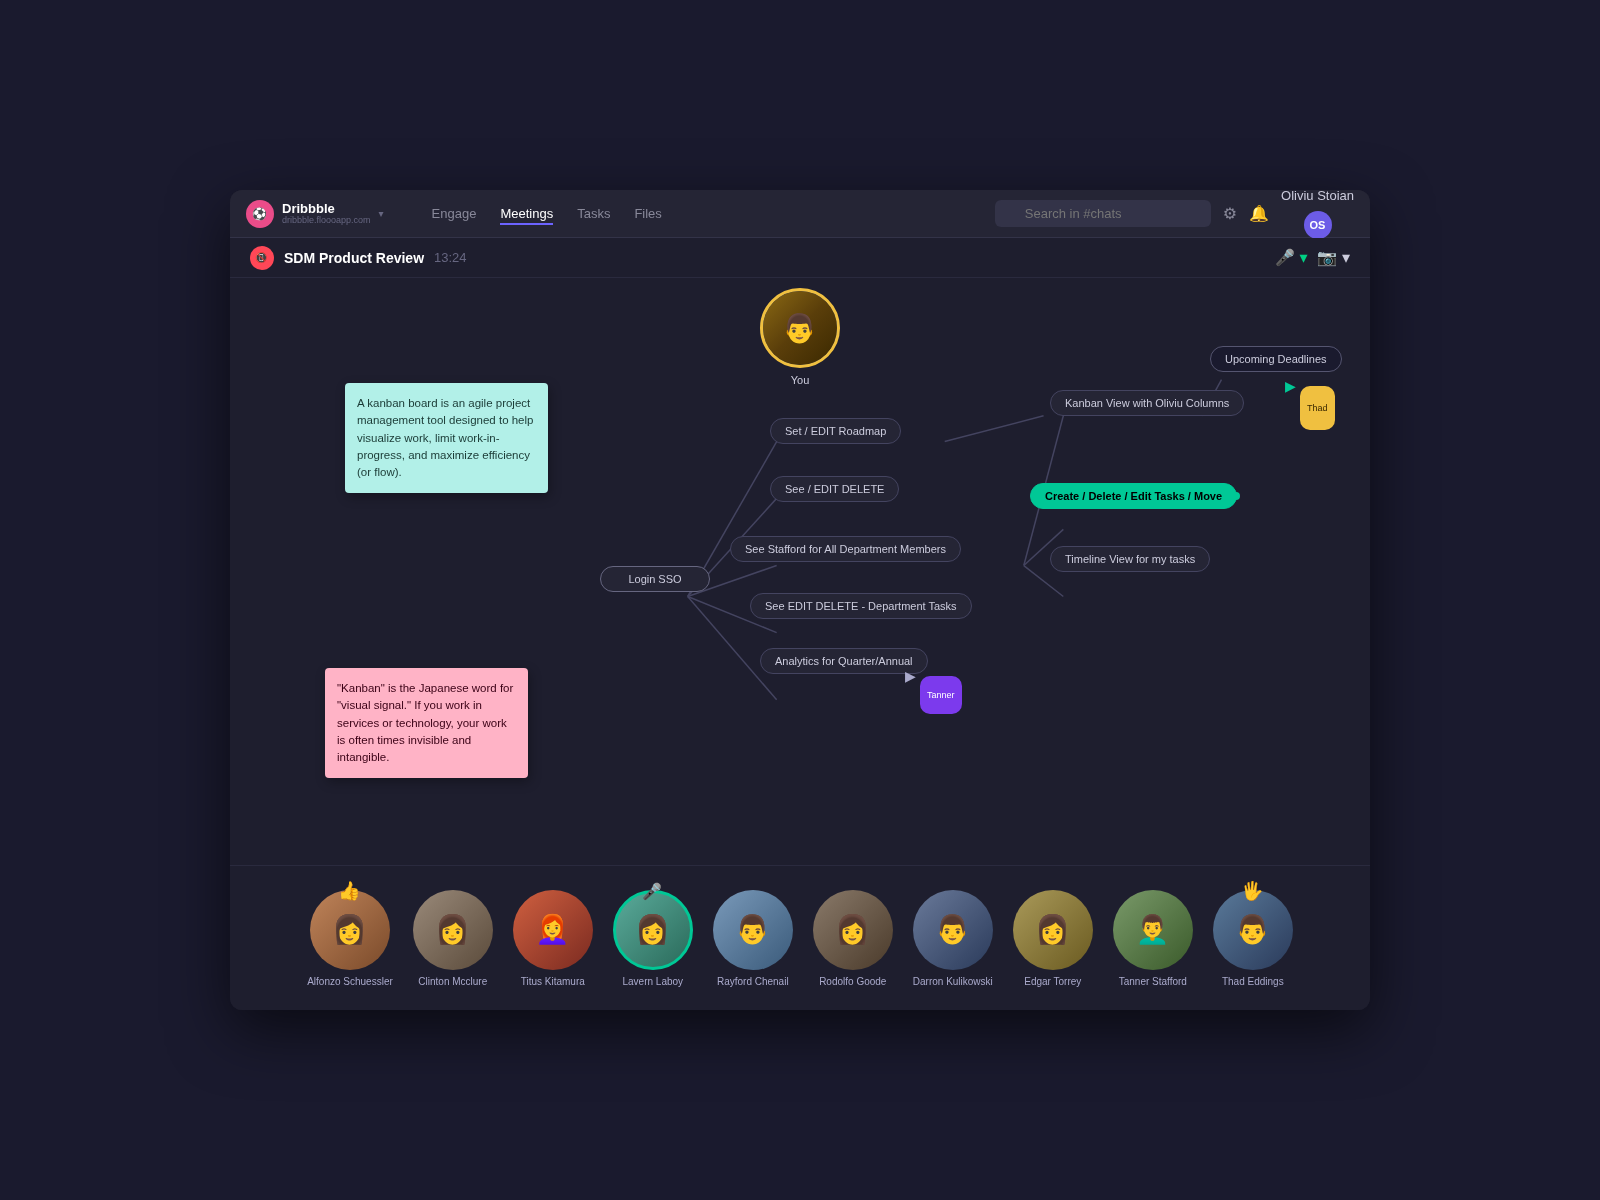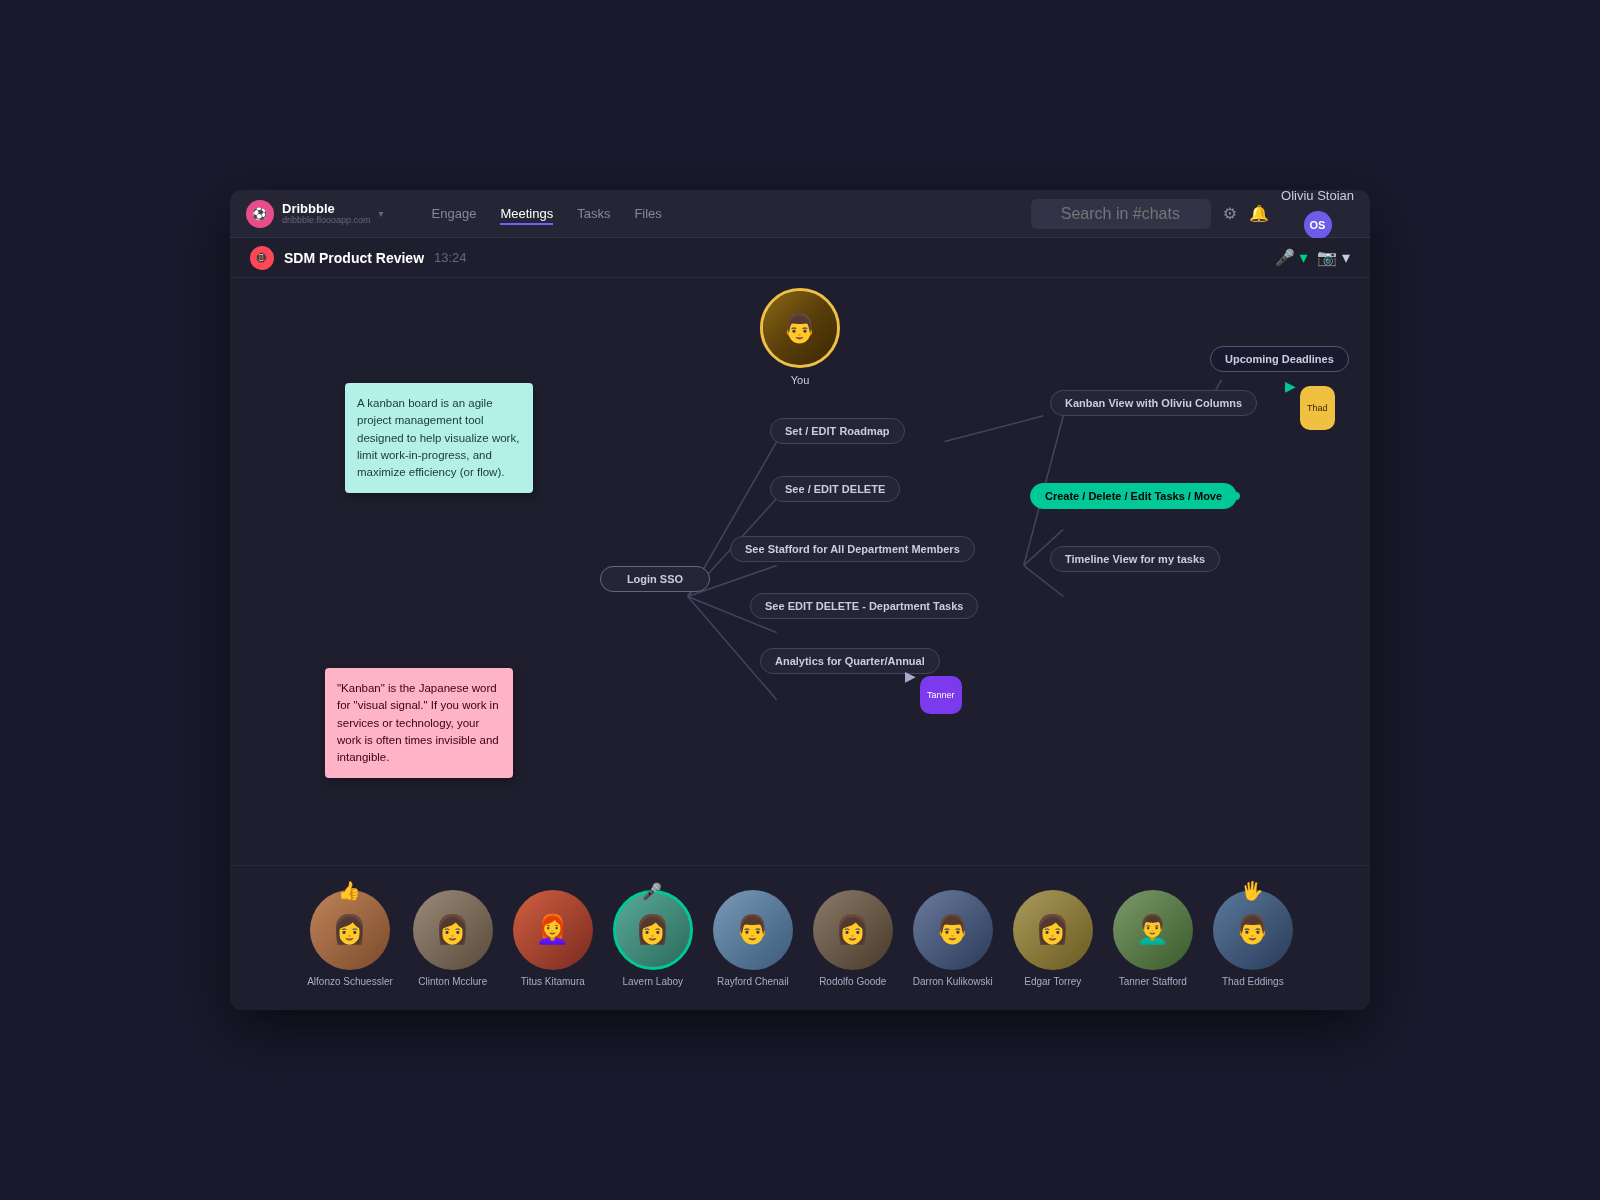--- a/index.html
+++ b/index.html
@@ -88,22 +88,22 @@
       display: flex;
       align-items: center;
       gap: 12px;
     }
     .search-box {
       background: #333348;
       border: none;
       border-radius: 6px;
       padding: 6px 12px 6px 30px;
       color: #aaaacc;
-      font-size: 16px;
-      width: 180px;
+      font-size: 13px;
+      width: 216px;
       outline: none;
       position: relative;
     }
     .search-wrapper {
       position: relative;
     }
     .search-icon-top {
       position: absolute;
       left: 9px;
       top: 50%;
@@ -234,21 +234,21 @@
       font-size: 11px;
       text-align: right;
     }
     
     .sticky-note {
       position: absolute;
       border-radius: 4px;
       padding: 12px;
       font-size: 11.5px;
       line-height: 1.5;
-      width: 188px;
+      width: 203px;
       box-shadow: 2px 4px 12px rgba(0,0,0,0.3);
     }
     .sticky-cyan {
       background: #b2f0e8;
       color: #1a3a35;
       top: 105px;
       left: 115px;
     }
     .sticky-yellow {
       background: #ffe066;
@@ -292,21 +292,20 @@
       border-radius: 20px;
       border: 1px solid #444460;
       background: #252535;
       color: #ccccdd;
       font-size: 11px;
       padding: 6px 14px;
       white-space: nowrap;
       display: flex;
       align-items: center;
       justify-content: center;
-      font-weight: bold;
     }
     .mm-node.center {
       border-color: #666680;
       background: #252535;
     }
     .mm-node.green-fill {
       background: #00c896;
       border-color: #00c896;
       color: #000;
       font-weight: 600;

